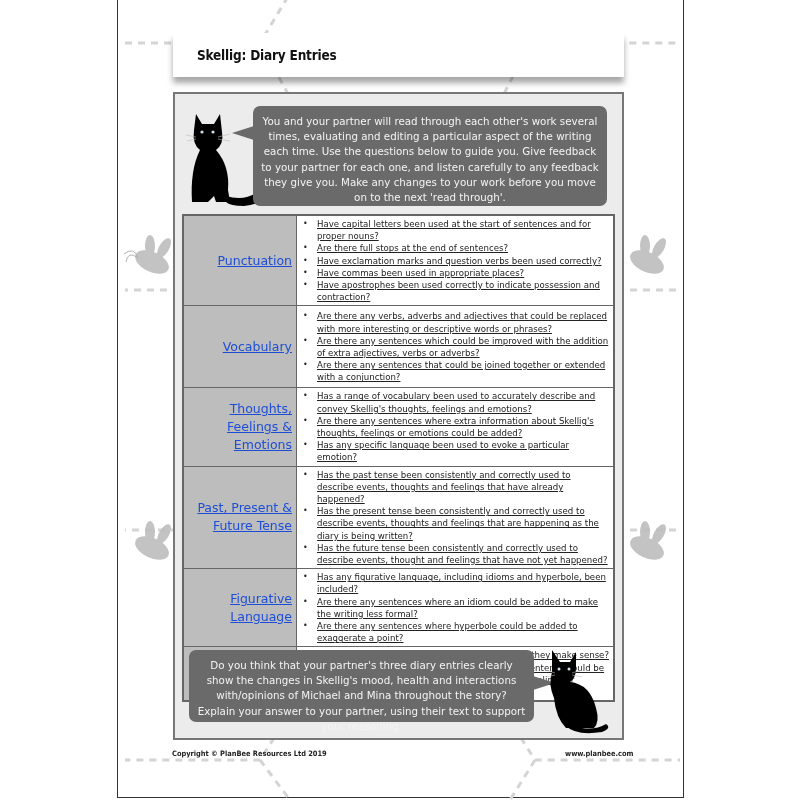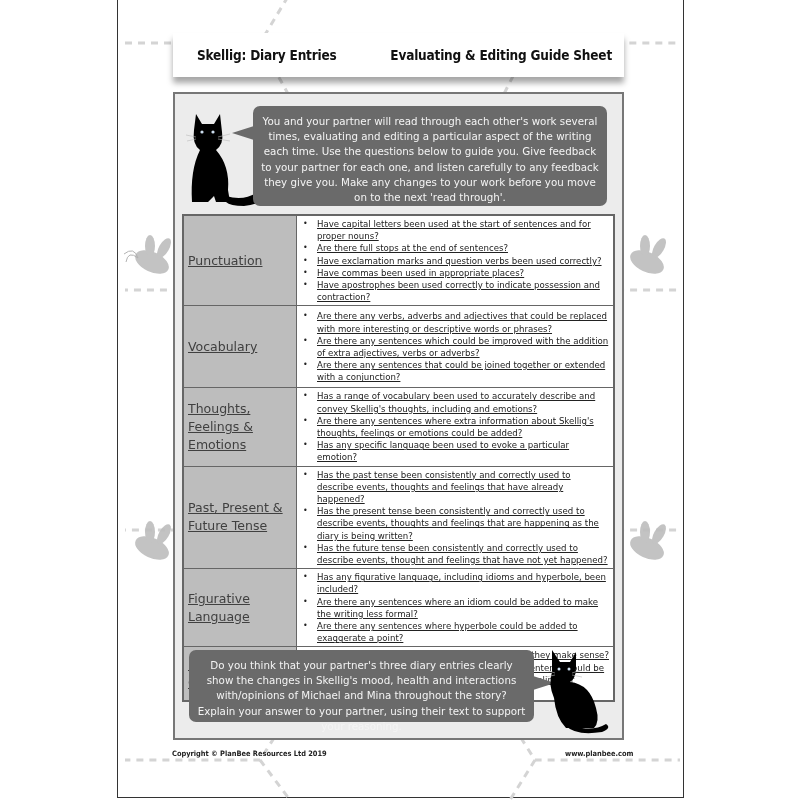--- a/index.html
+++ b/index.html
@@ -21,21 +21,21 @@
   .bubble.top { left:253px; top:106px; width:354px; height:100px; padding:8px 8px; }
   .bubble.bottom { left:189px; top:650px; width:345px; height:72px; padding:8px 8px; }
   .tail-l { position:absolute; left:232px; top:126px; width:0; height:0;
             border-top:7px solid transparent; border-bottom:7px solid transparent; border-right:22px solid #6a6a6a; }
   .tail-r { position:absolute; left:533px; top:676px; width:0; height:0;
             border-top:7px solid transparent; border-bottom:7px solid transparent; border-left:22px solid #6a6a6a; }
   .cat { position:absolute; }
   table.guide { position:absolute; left:182px; top:214px; width:433px; border-collapse:collapse;
                 background:#fff; border:2px solid #666; }
   table.guide td { border:1.5px solid #666; vertical-align:middle;text-decoration:underline; }
-  td.cat-cell { background:#bdbdbd; width:104px; text-align:left; font-size:12.5px; color:#404040;
+  td.cat-cell { background:#bdbdbd; width:104px; text-align:right; font-size:12.5px; color:#1d4ed8;
                 line-height:18px; padding:8px 4px; }
   td.q-cell { font-size:8.6px; line-height:12.2px; color:#222; padding:2px 4px 2px 4px; }
   td.q-cell ul { margin:0; padding:0 0 0 16px; list-style:none; }
   td.q-cell li { position:relative; }
   td.q-cell li::before { content:"•"; position:absolute; left:-14px; font-size:8px; }
   .footer-left { position:absolute; left:172px; top:749px; font-size:7.4px; font-weight:bold; color:#222;
                  font-family:"DejaVu Sans Condensed","DejaVu Sans", sans-serif; }
   .footer-right { position:absolute; left:565px; top:749px; font-size:7.4px; font-weight:bold; color:#222;
                   font-family:"DejaVu Sans Condensed","DejaVu Sans", sans-serif; }
   .bee { position:absolute; opacity:0.9; }
@@ -87,21 +87,20 @@
 <svg class="bee" style="left:615px;top:518px" width="60" height="50" viewBox="0 0 60 50">
   <g fill="#bdbdbd">
       <ellipse cx="32" cy="30" rx="18" ry="10" transform="rotate(25 32 30)"></ellipse>
       <ellipse cx="30" cy="14" rx="5" ry="11"></ellipse>
       <ellipse cx="44" cy="16" rx="5" ry="11" transform="rotate(30 44 16)"></ellipse>
     </g>
 </svg>
 
 <div class="title-bar">
   <span>Skellig: Diary Entries</span>
-  <span>Evaluating &amp; Editing Guide Sheet</span>
 </div>
 
 <div class="panel"></div>
 
 <svg class="cat" style="left:186px;top:110px" width="88" height="98" viewBox="0 0 88 98">
   <g fill="#000">
     <path d="M10 4 L16 14 L28 14 L34 4 L36 22 Q38 34 30 40 Q44 56 42 80 L44 92 L30 92 L28 86 L22 92 L6 92 Q4 60 14 40 Q6 34 8 20 Z"></path>
     <path d="M40 86 Q60 92 74 80 Q82 76 84 82 Q78 94 58 96 Q44 96 40 92 Z"></path>
   </g>
   <circle cx="16" cy="22" r="1.6" fill="#cde"></circle>
@@ -135,21 +134,21 @@
         <li>Are there any verbs, adverbs and adjectives that could be replaced with more interesting or descriptive words or phrases?</li>
         <li>Are there any sentences which could be improved with the addition of extra adjectives, verbs or adverbs?</li>
         <li>Are there any sentences that could be joined together or extended with a conjunction?</li>
       </ul>
         </td>
     </tr>
     <tr style="height:72px">
       <td class="cat-cell">Thoughts, Feelings &amp; Emotions</td>
       <td class="q-cell">
           <ul>
-        <li>Has a range of vocabulary been used to accurately describe and convey Skellig's thoughts, including and emotions?</li>
+        <li>Has a range of vocabulary been used to accurately describe and convey Skellig's thoughts, feelings and emotions?</li>
         <li>Are there any sentences where extra information about Skellig's thoughts, feelings or emotions could be added?</li>
         <li>Has any specific language been used to evoke a particular emotion?</li>
       </ul>
         </td>
     </tr>
     <tr style="height:84px">
       <td class="cat-cell">Past, Present &amp; Future Tense</td>
       <td class="q-cell">
           <ul>
         <li>Has the past tense been consistently and correctly used to describe events, thoughts and feelings that have already happened?</li>

